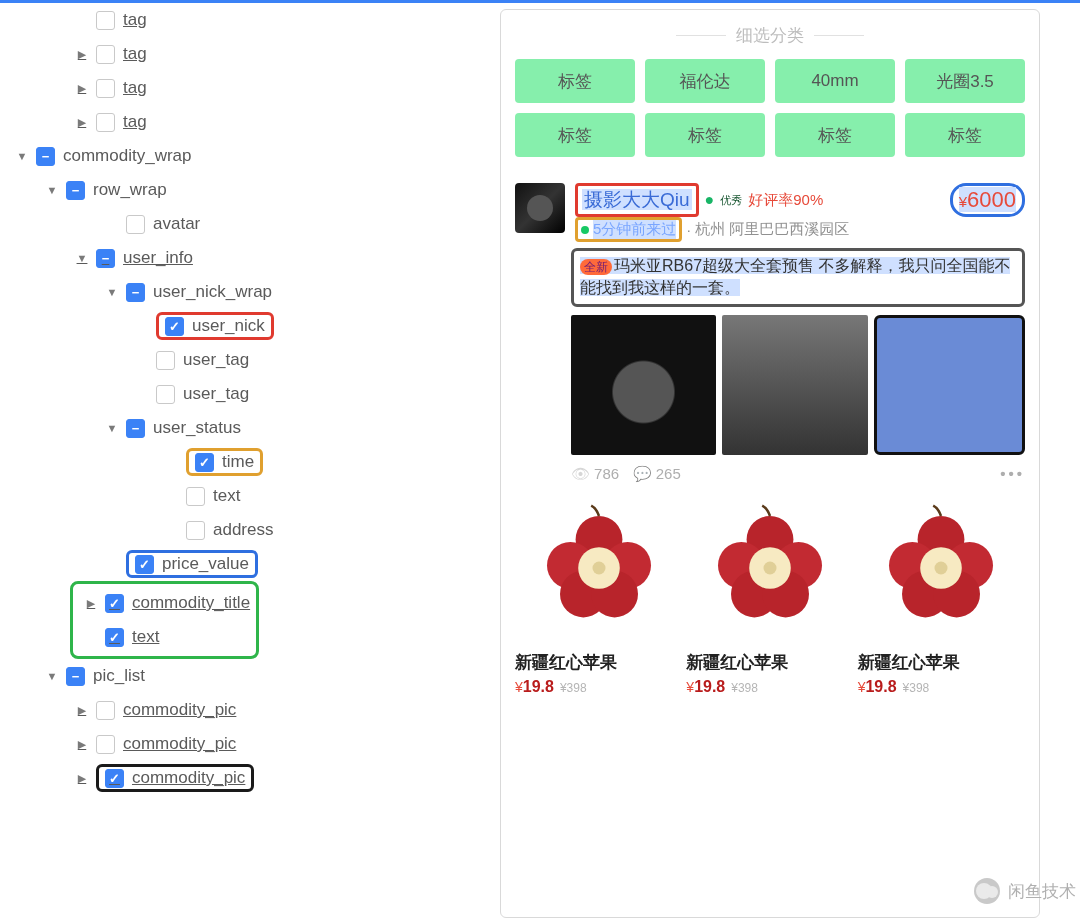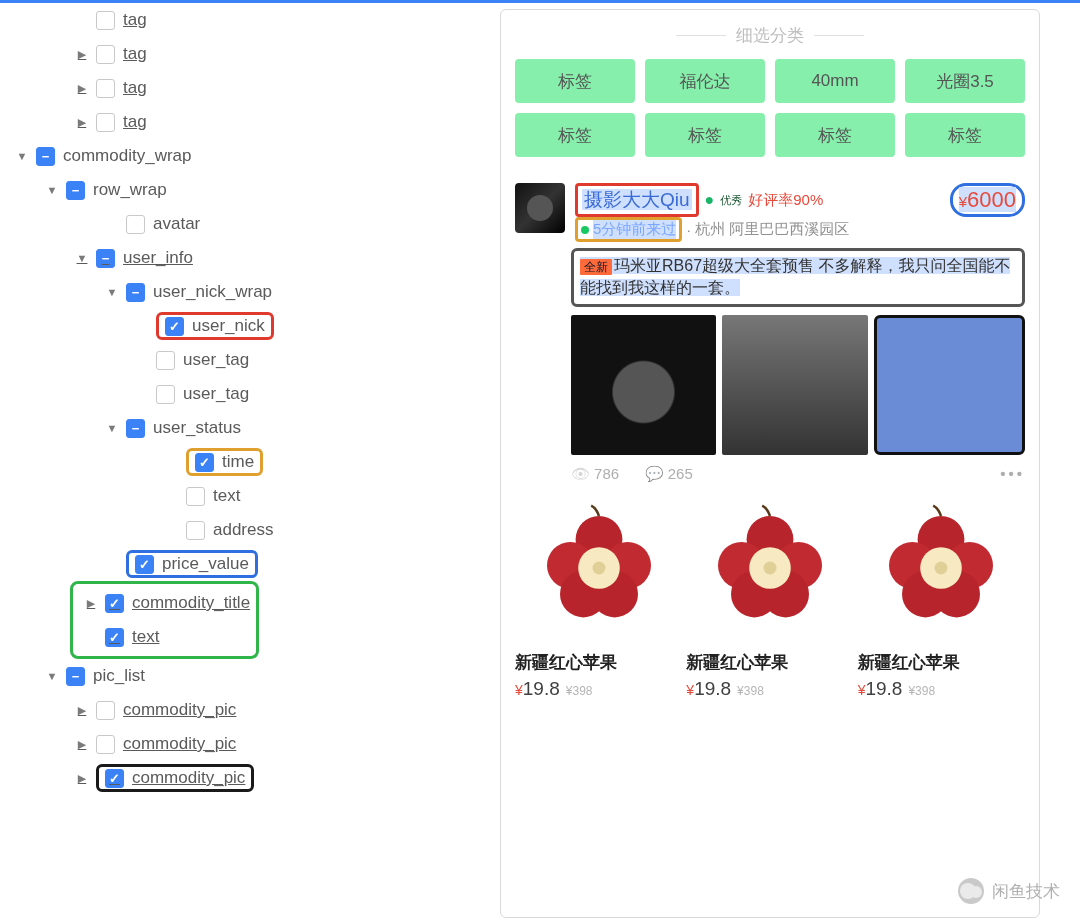--- a/index.html
+++ b/index.html
@@ -122,27 +122,27 @@
   .badge-ex { color:#14532d; font-size:11px; }
   .rating { color:#e74a3a; font-size:15px; }
   .price-box { border:3px solid #2f6fe0; border-radius:16px; padding:1px 6px; position:absolute; right:0; top:0;}
   .price { color:#e74a3a; font-size:22px; background:#cfe0ff; }
   .status-row { display:flex; align-items:center; gap:4px; font-size:15px; color:#909090;}
   .online-dot { width:8px; height:8px; border-radius:50%; background:#18c964; display:inline-block;}
   .time-box { border:3px solid #e0a02f; border-radius:4px; padding:0 3px; display:inline-flex; align-items:center; gap:4px;}
   .time-txt { color:#7aa6ff; background:#cfe0ff; }
   .desc-box { border:3px solid #555; border-radius:6px; margin-top:6px; padding:4px 6px; margin-left:56px;}
   .desc-txt { background:#cfe0ff; color:#333; font-size:16px; line-height:1.4;}
-  .tag-new { background:#ff6a3a; color:#0f172a; border-radius:1px; font-size:12px; padding:1px 4px; margin-right:2px; }
+  .tag-new { background:#ff6a3a; color:#701a75; border-radius:8px; font-size:12px; padding:1px 4px; margin-right:2px; }
   .pic-row { display:flex; gap:6px; margin-top:8px; margin-left:56px;}
   .pic { flex:1; height:140px; border-radius:2px; background:#222;}
   .pic1 { background: radial-gradient(circle at 50% 55%, #555 0 30px, #111 32px 100%);}
   .pic2 { background: linear-gradient(180deg,#777 0%, #333 100%);}
   .pic3 { background:#6a8bd6; border:3px solid #111; border-radius:6px;}
-  .stats-row { display:flex; align-items:center; gap:26px; margin:10px 0 4px 56px; color:#aeaeae; font-size:15px;}
+  .stats-row { display:flex; align-items:center; gap:14px; margin:10px 0 4px 56px; color:#aeaeae; font-size:15px;}
   .stats-row .dots{ margin-left:auto; letter-spacing:3px; font-weight:bold;}
   .eye::before{content:"👁";margin-right:4px;opacity:.5;}
   .bubble::before{content:"💬";margin-right:4px;opacity:.5;}
   .grid3 {
     display:grid;
     grid-template-columns: repeat(3,1fr);
     gap: 4px;
     margin-top: 10px;
   }
   .product { }
@@ -151,26 +151,26 @@
     border-radius:6px;
     display:flex;
     align-items:center;
     justify-content:center;
     position:relative;
   }
   .apple svg { width:130px; height:130px;}
   .p-title { font-size:17px; color:#222; font-weight:600; margin-top:8px; }
   .p-price { margin-top:4px; }
   .p-price .cur { color:#e74a3a; font-size:14px; }
-  .p-price .val { color:#404040; font-size:19px; font-weight:400; }
+  .p-price .val { color:#b91c1c; font-size:16px; font-weight:700; }
   .p-price .old { color:#b5b5b5; font-size:12px; margin-left:6px; }
 
   .watermark {
     position:absolute;
-    right: 20px;
+    right: 4px;
     bottom: 20px;
     display:flex;
     align-items:center;
     gap:8px;
     color:#b0b0b0;
     font-size:17px;
   }
   .wm-icon { width:26px; height:26px; border-radius:50%; background:#c9c9c9; position:relative;}
   .wm-icon::before,.wm-icon::after{content:"";position:absolute;border-radius:50%;}
   .wm-icon::before{width:16px;height:16px;background:#eaeaea;left:2px;top:5px;}

